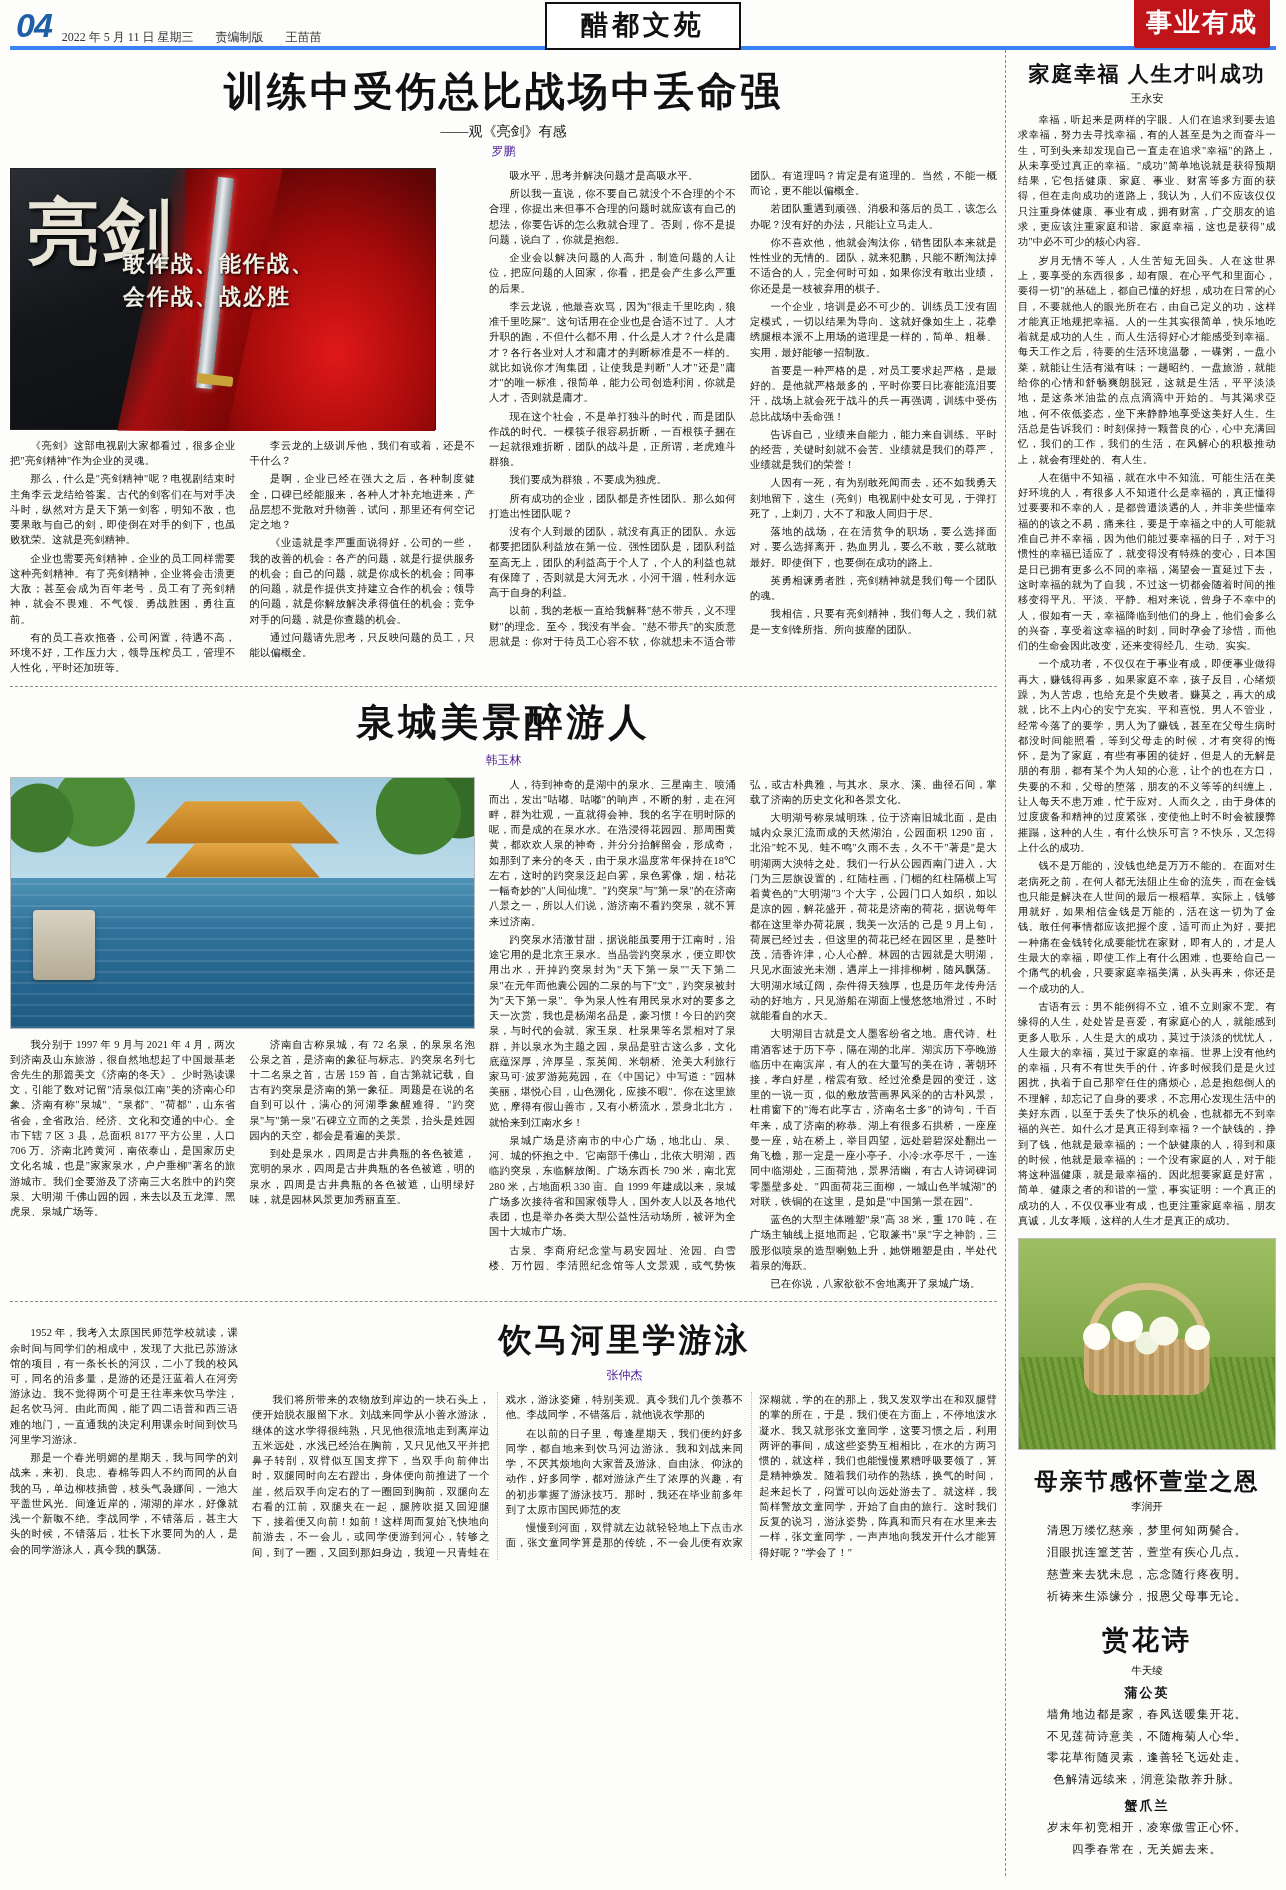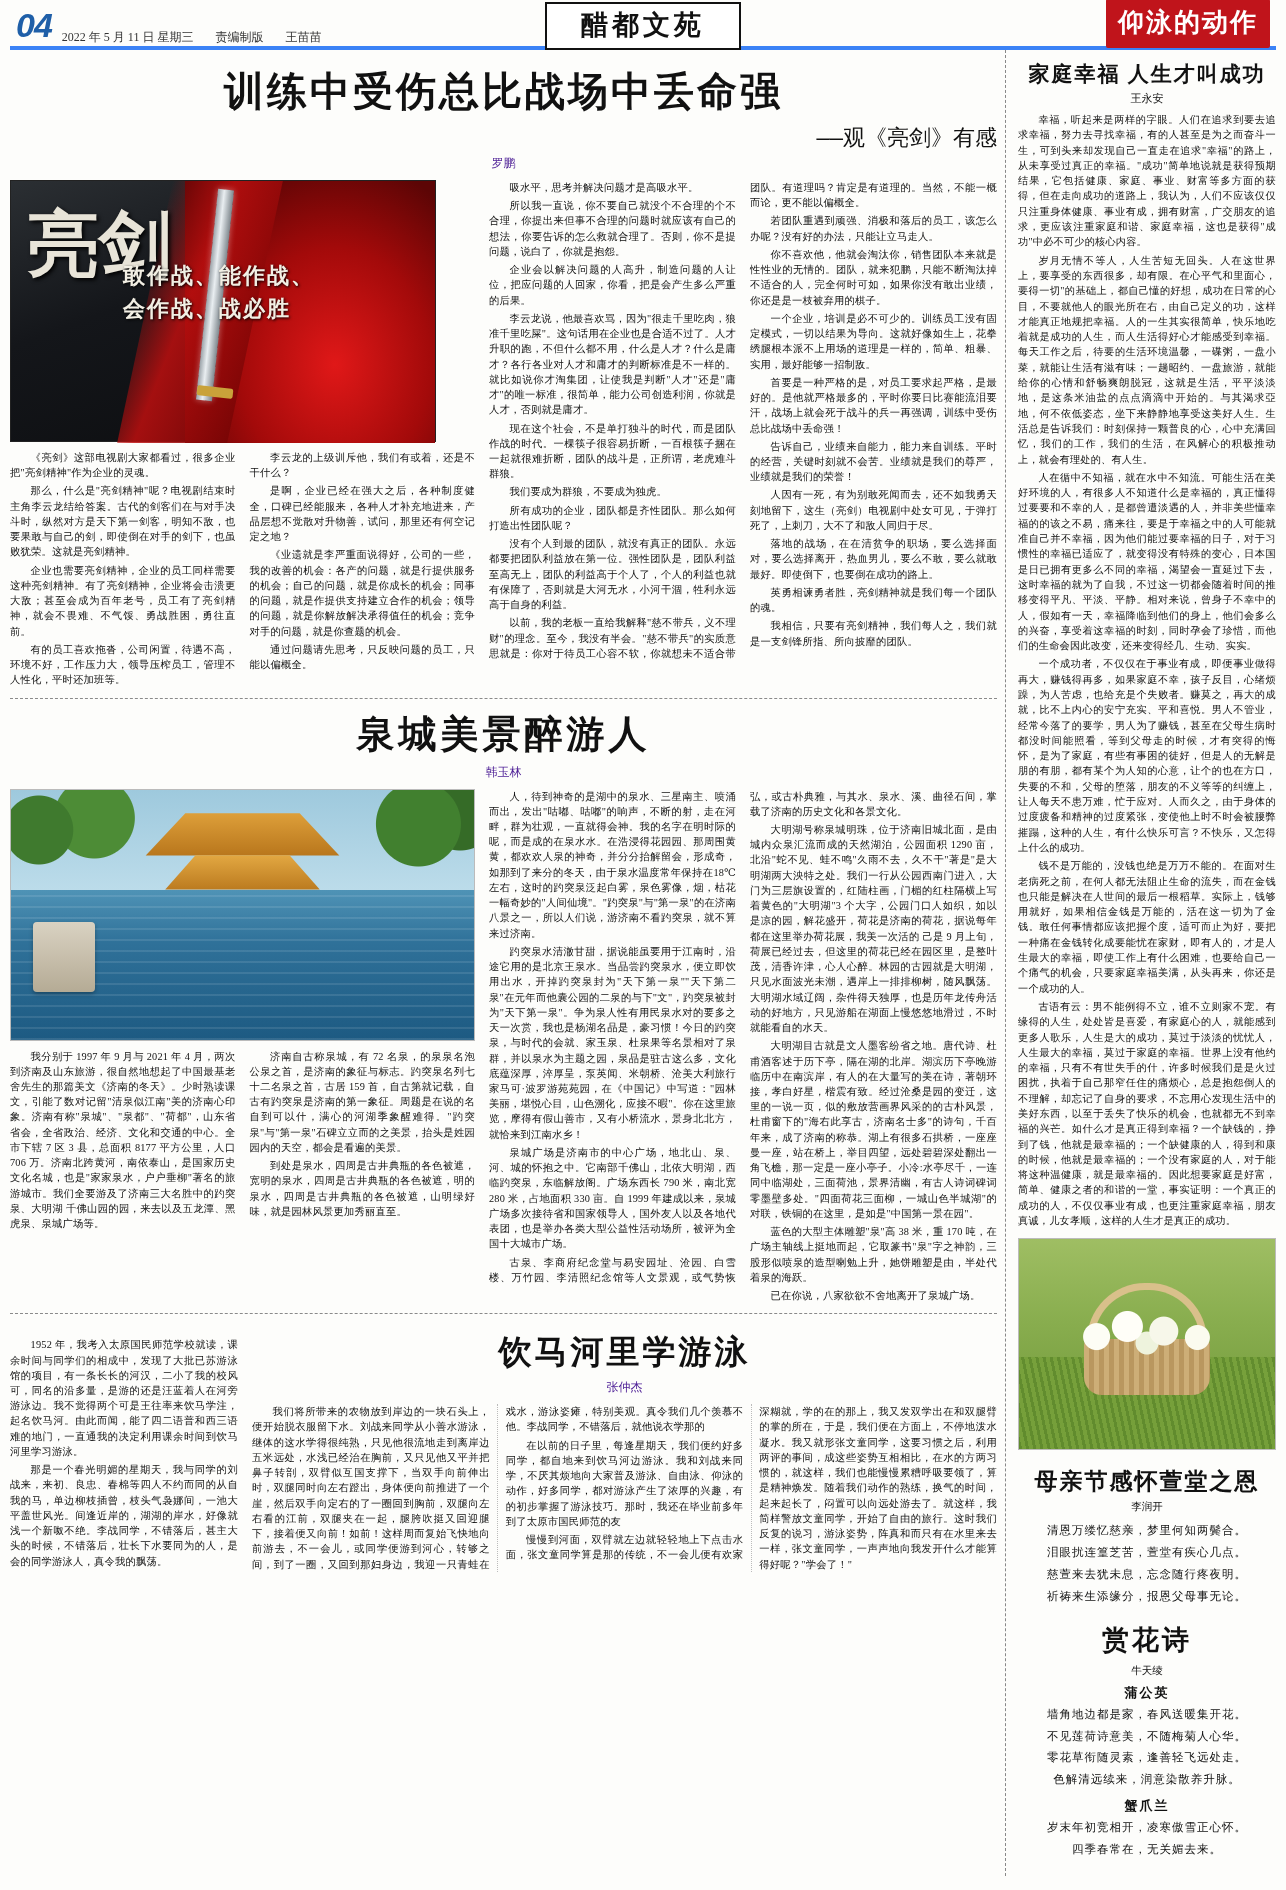--- a/index.html
+++ b/index.html
@@ -90,24 +90,23 @@
   
   h1.headline {
     text-align: center;
     font-size: 40px;
     font-weight: bold;
     letter-spacing: 3px;
     margin: 14px 0 2px 0;
     font-family: "Liberation Serif", serif;
   }
   .sub-headline {
-    text-align: right;
-    font-size: 22px;
+    text-align: center;
+    font-size: 14px;
     margin: 4px 0 2px 0;
-    font-family: Liberation Mono, monospace;
   }
   .byline {
     text-align: center;
     font-size: 12px;
     margin: 2px 0 8px 0;
     color: #4c1d95;
   }
   h2.headline2 {
     text-align: center;
     font-size: 38px;
@@ -293,21 +292,21 @@
 <div class="page">
 
   <div class="masthead">
     <div class="page-no">04</div>
     <div class="mast-meta">
       <span>2022 年 5 月 11 日 星期三</span>
       <span>责编制版</span>
       <span>王苗苗</span>
     </div>
     <div class="mast-center">醋都文苑</div>
-    <div class="mast-logo">仰泳的动作</div>
+    <div class="mast-logo">事业有成</div>
   </div>
 
   <div class="body-wrap">
 
     <div class="left-col">
 
       <div class="sec">
         <h1 class="headline">训练中受伤总比战场中丢命强</h1>
         <div class="sub-headline">——观《亮剑》有感</div>
         <div class="byline">罗鹏</div>

